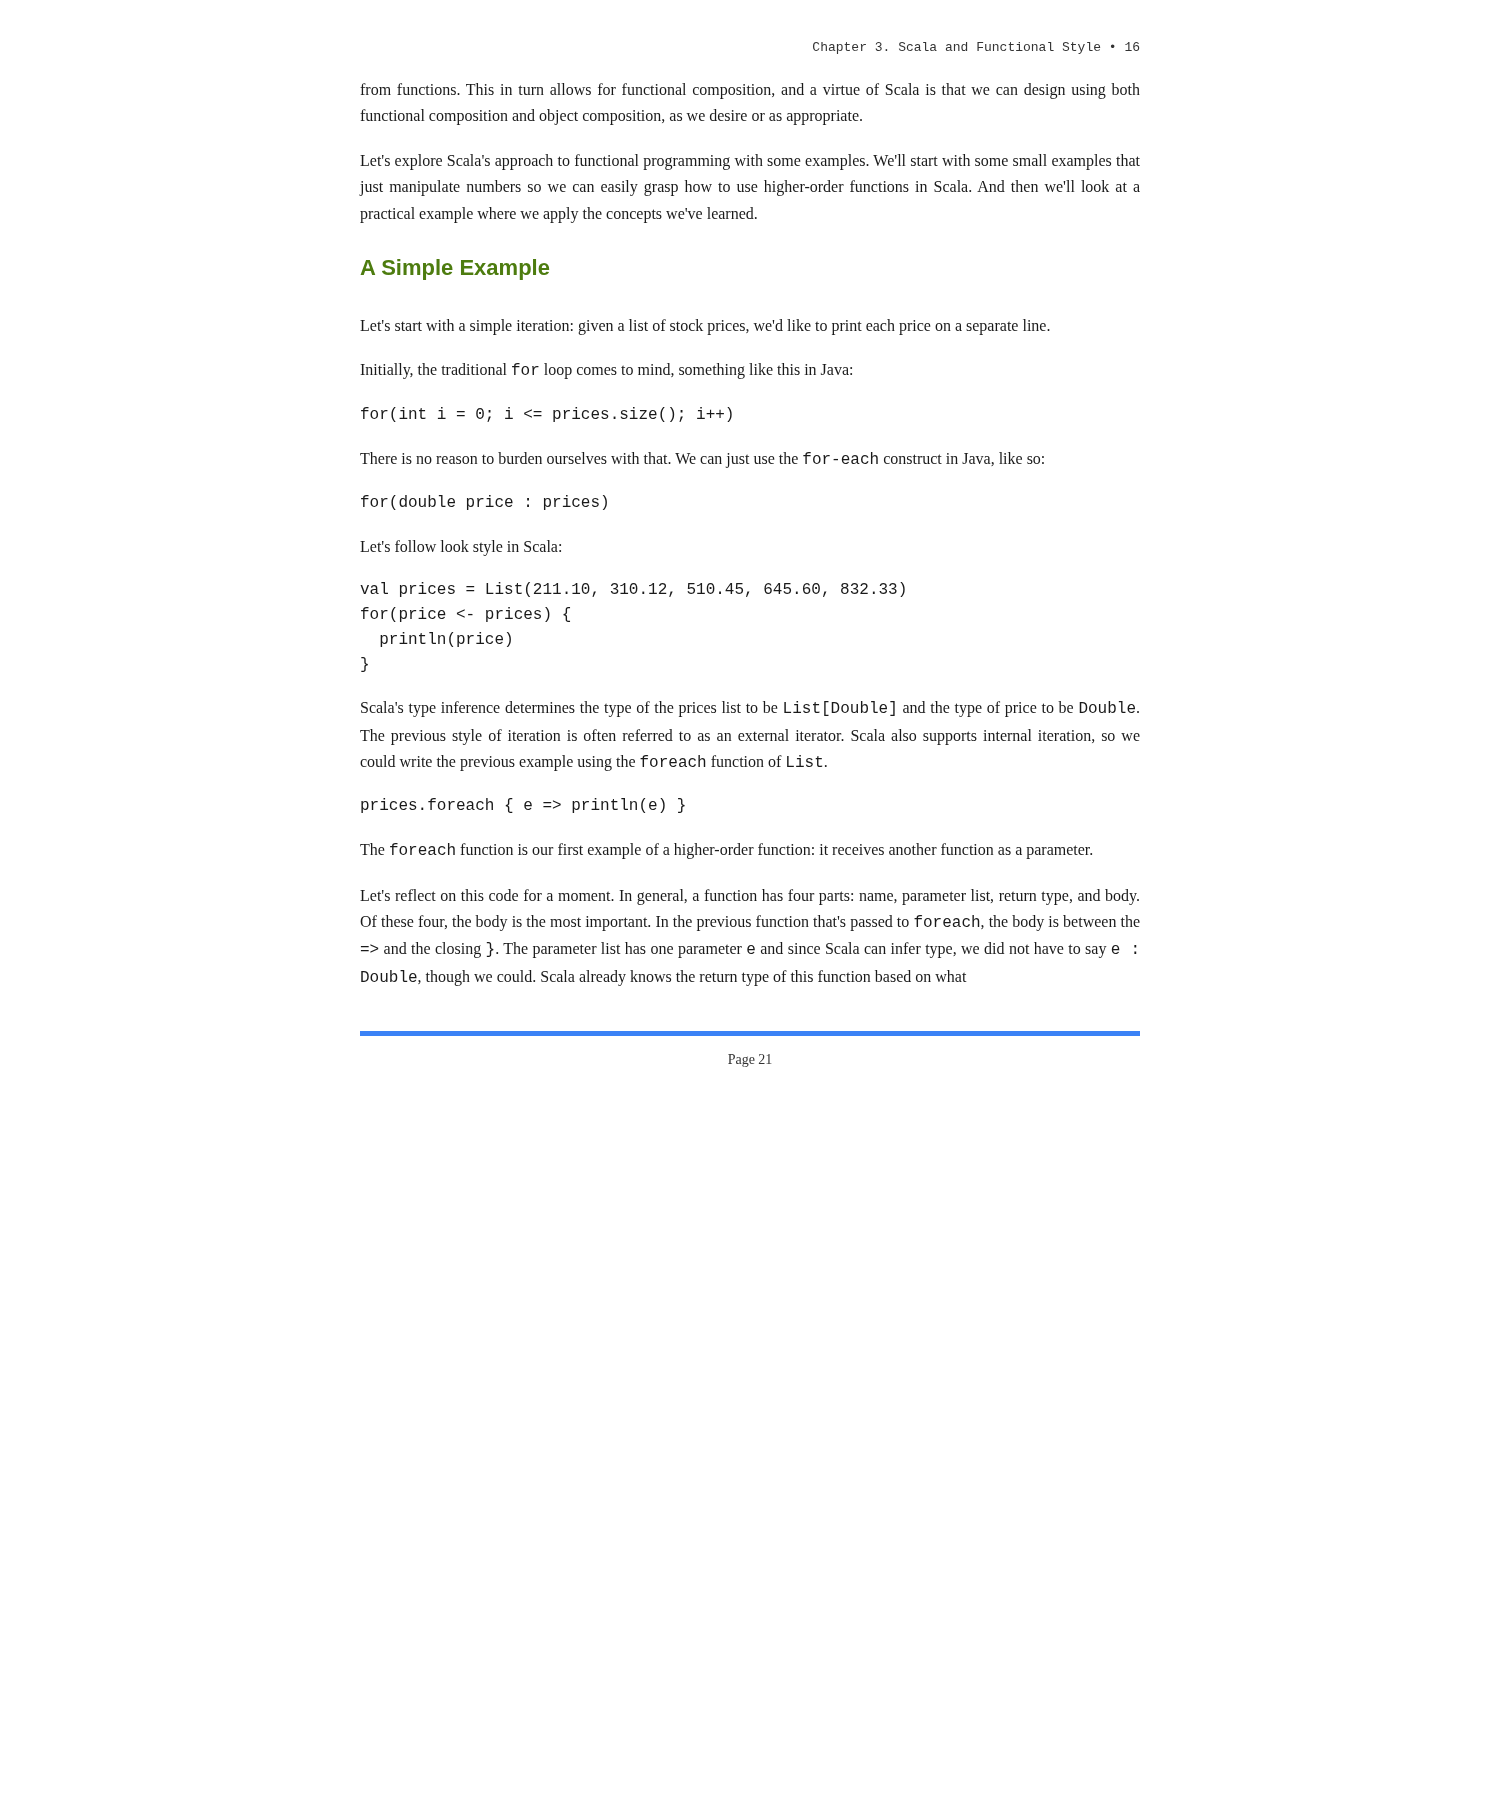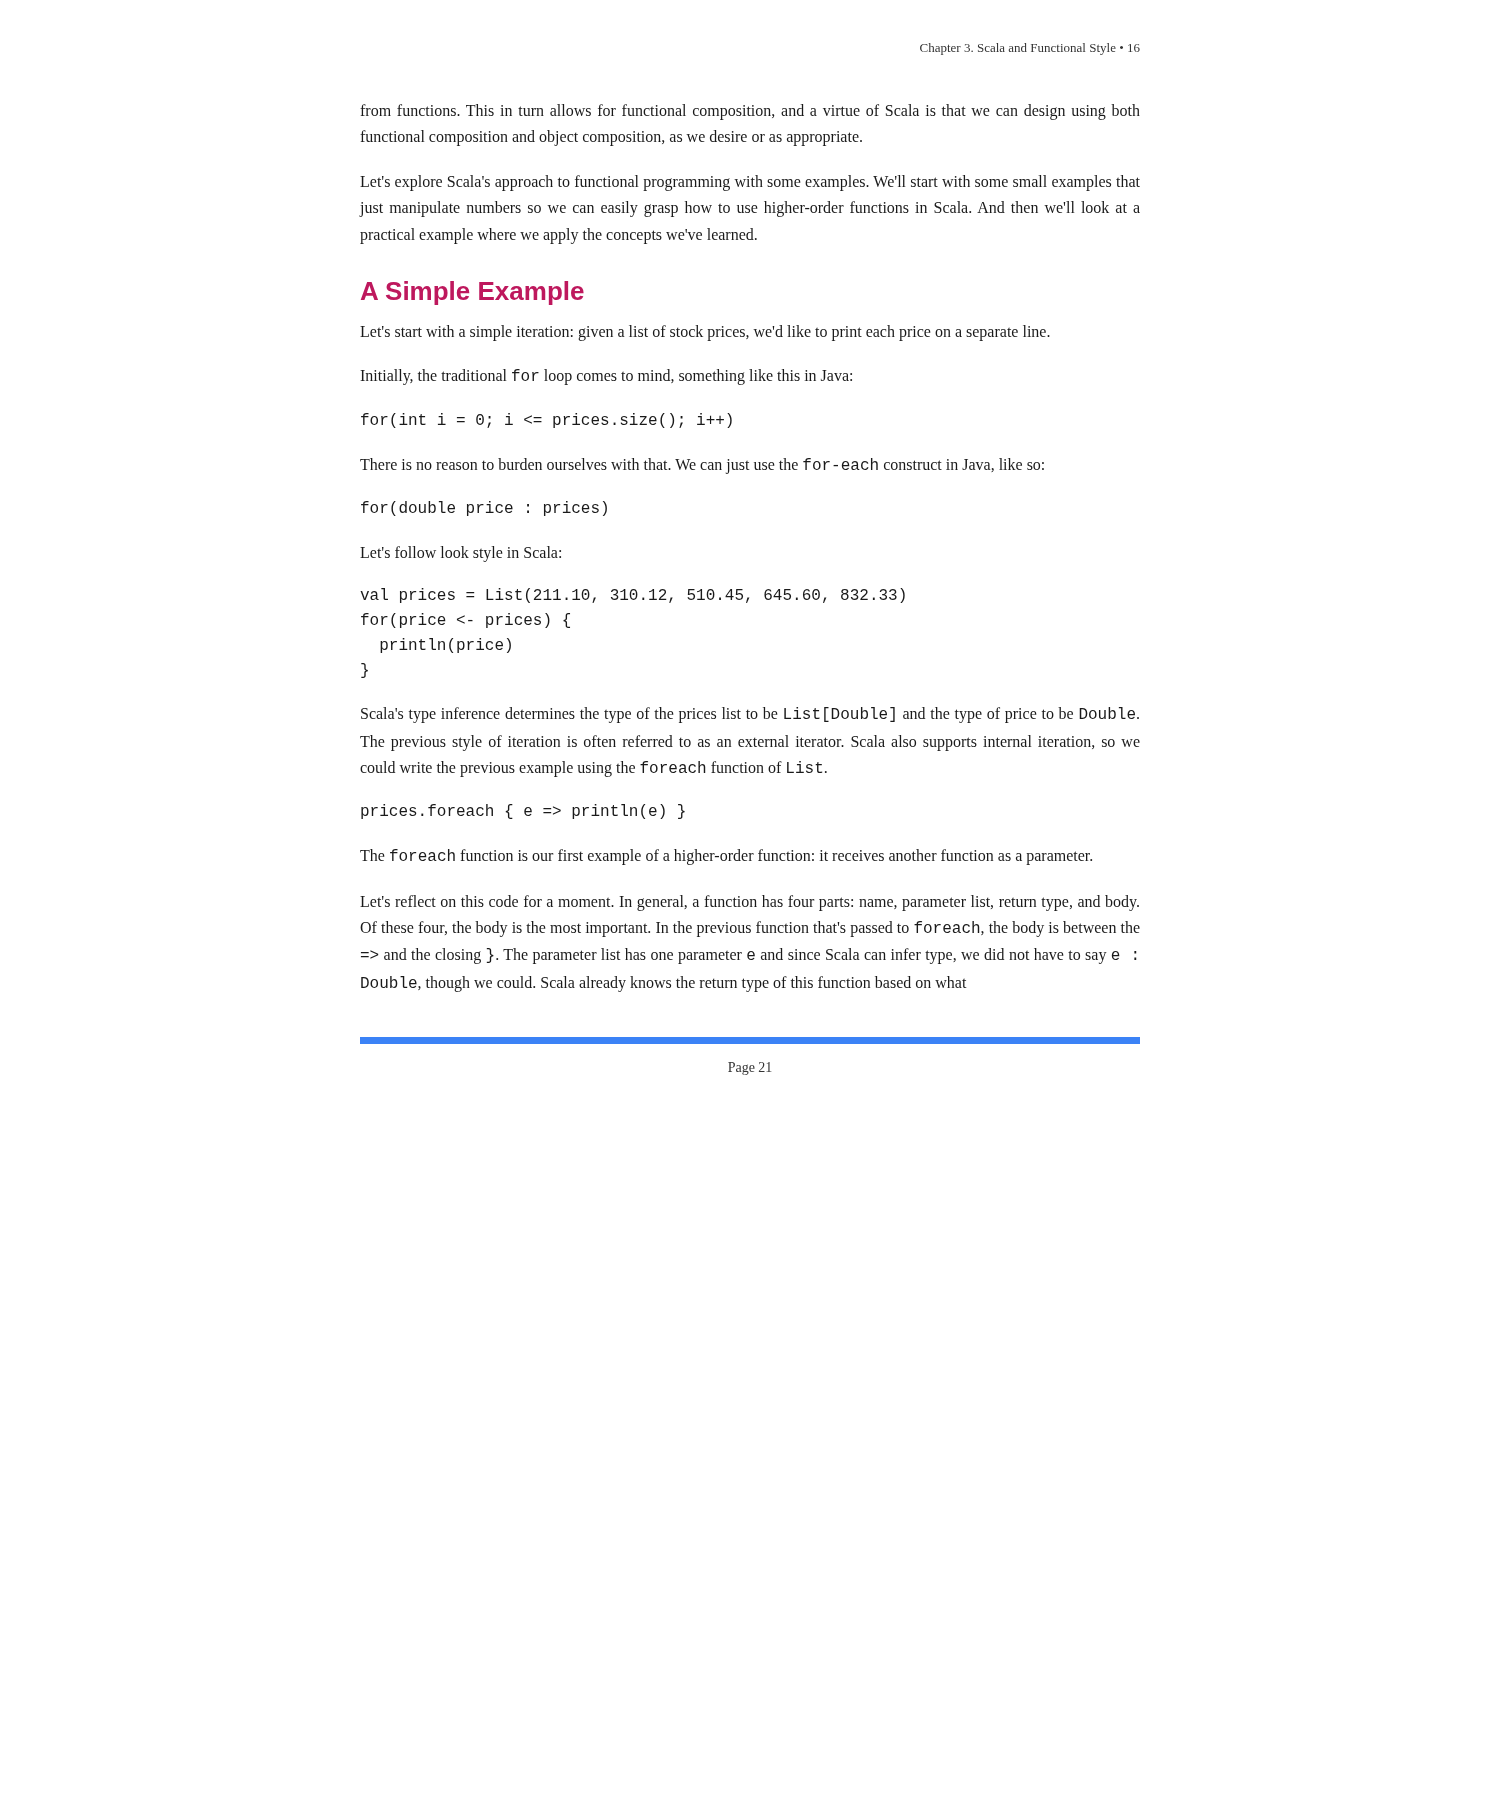--- a/index.html
+++ b/index.html
@@ -24,65 +24,65 @@
       width: 780px;
       margin: 0 auto;
       padding: 40px 0 60px 0;
       position: relative;
     }
 
     .page-header {
       display: flex;
       justify-content: flex-end;
       align-items: flex-start;
-      margin-bottom: 42px;
+      margin-bottom: 22px;
       font-size: 13px;
       color: #333;
-      font-family: Liberation Serif, serif;
+      font-family: Liberation Mono, monospace;
     }
 
     .chapter-title-header {
       font-size: 13px;
       color: #333;
     }
 
     p {
       line-height: 1.65;
       margin-bottom: 18px;
       text-align: justify;
     }
 
     .section-heading {
       font-family: Arial, Helvetica, sans-serif;
-      font-size: 26px;
+      font-size: 22px;
       font-weight: bold;
-      color: #be185d;
+      color: #4d7c0f;
       margin-top: 28px;
-      margin-bottom: 12px;
+      margin-bottom: 32px;
     }
 
     code, .inline-code {
       font-family: 'Courier New', Courier, monospace;
       font-size: 16px;
       color: #1a1a1a;
     }
 
     .code-block {
       font-family: 'Courier New', Courier, monospace;
       font-size: 16px;
       color: #1a1a1a;
       margin: 14px 0 18px 0;
       line-height: 1.55;
       white-space: pre;
     }
 
     .page-footer {
       margin-top: 40px;
       padding-top: 16px;
-      border-top: 7px solid #3b82f6;
+      border-top: 5px solid #3b82f6;
       text-align: center;
       font-size: 14px;
       color: #333;
     }
   </style>
 </head>
 <body>
 
 <div class="page-container">
 

